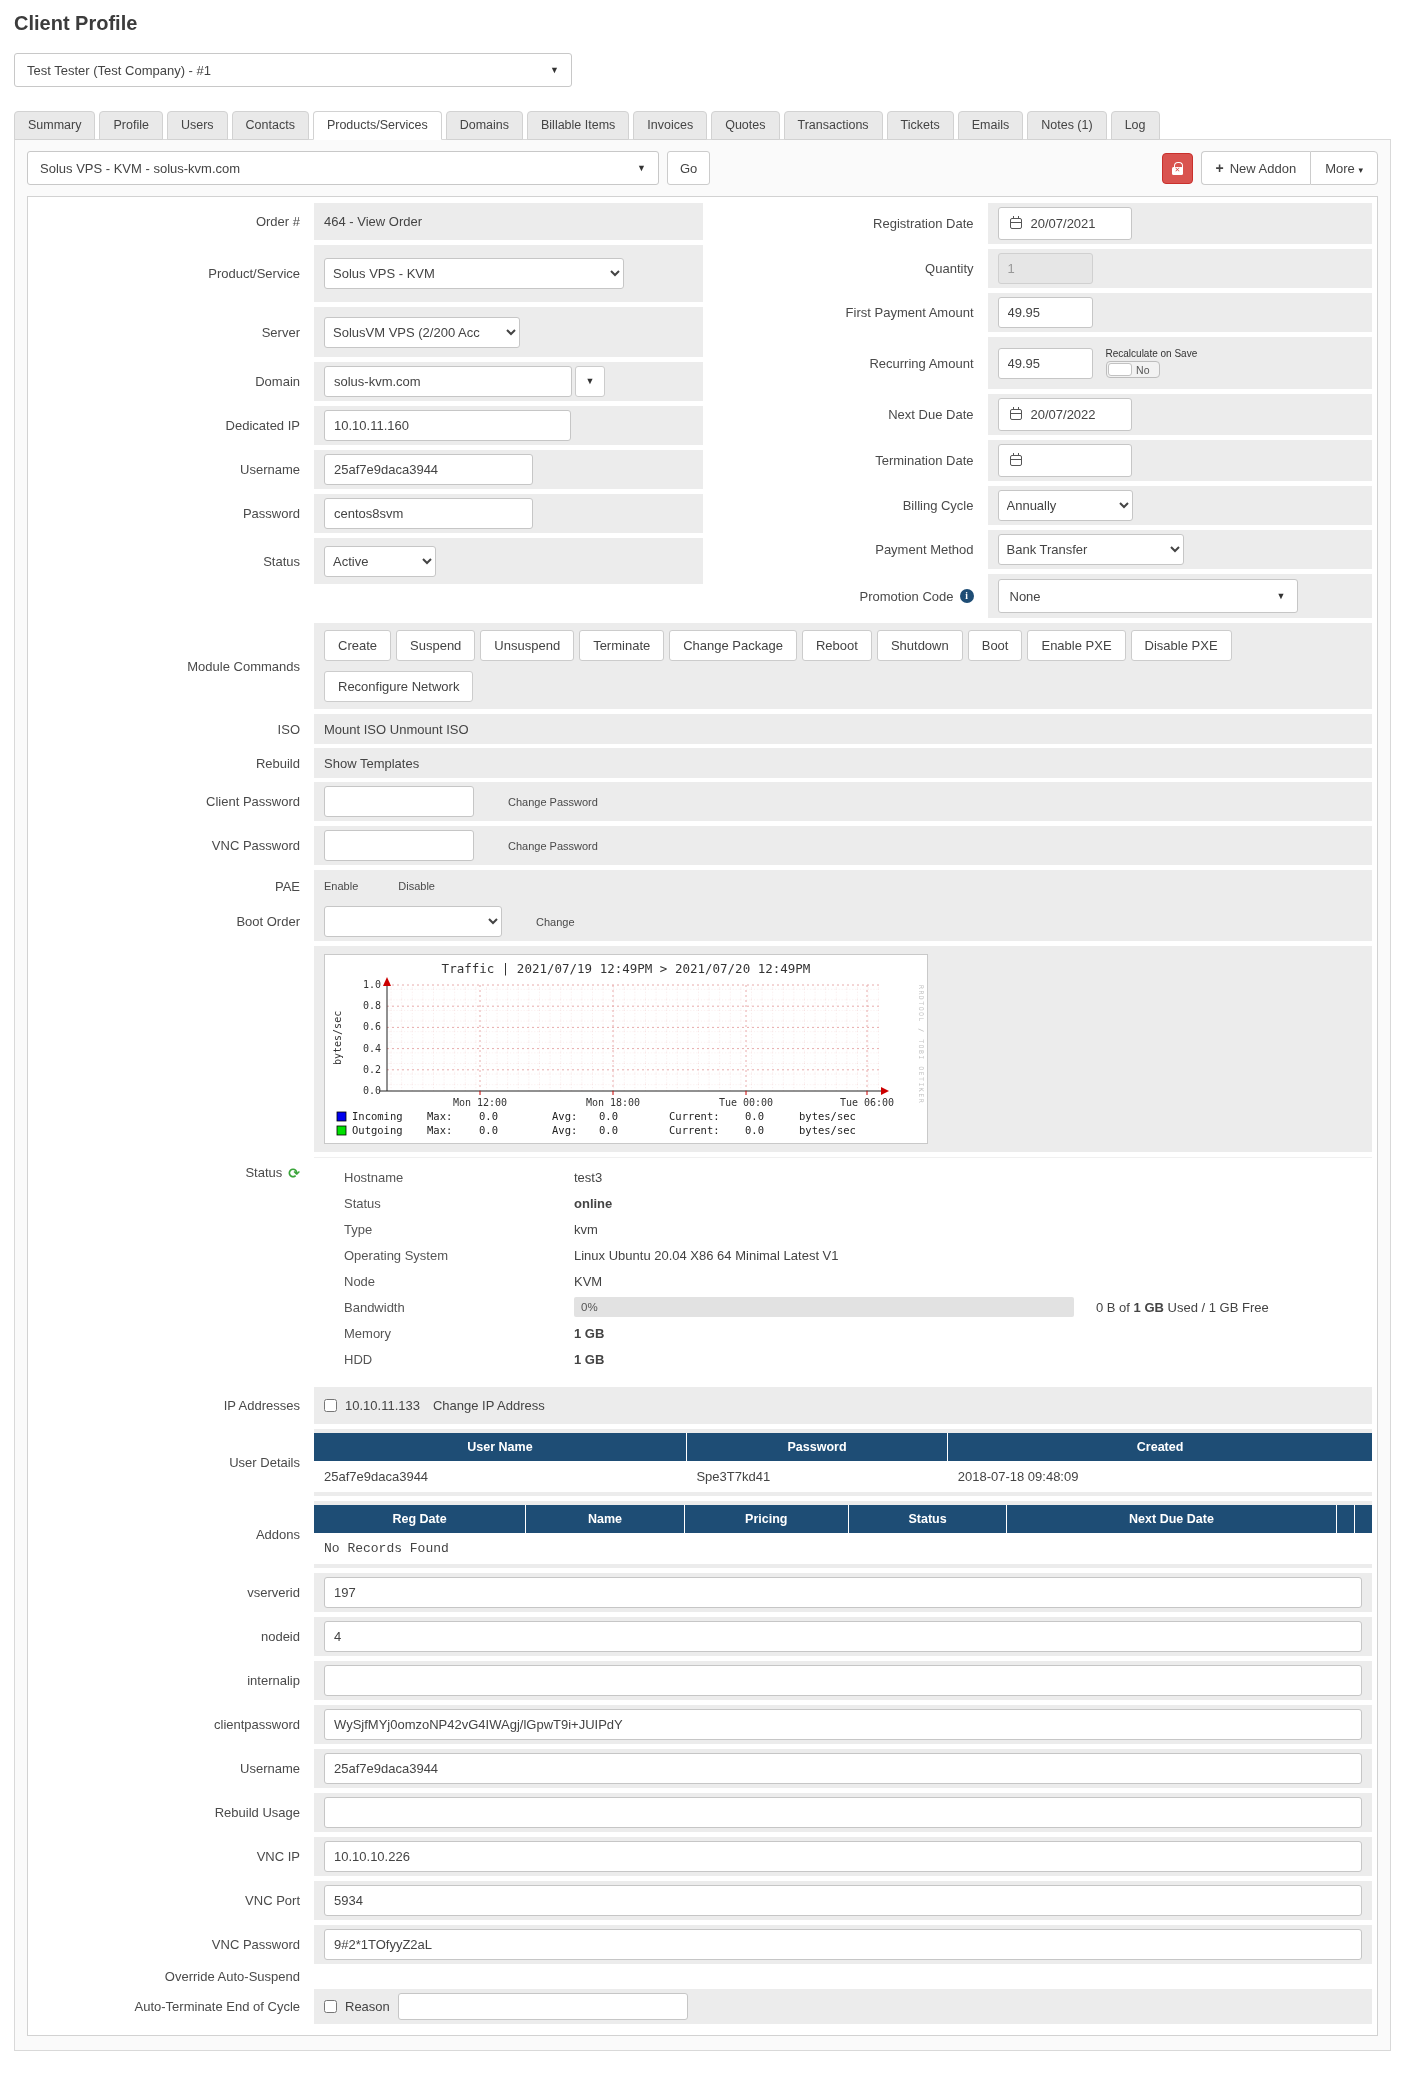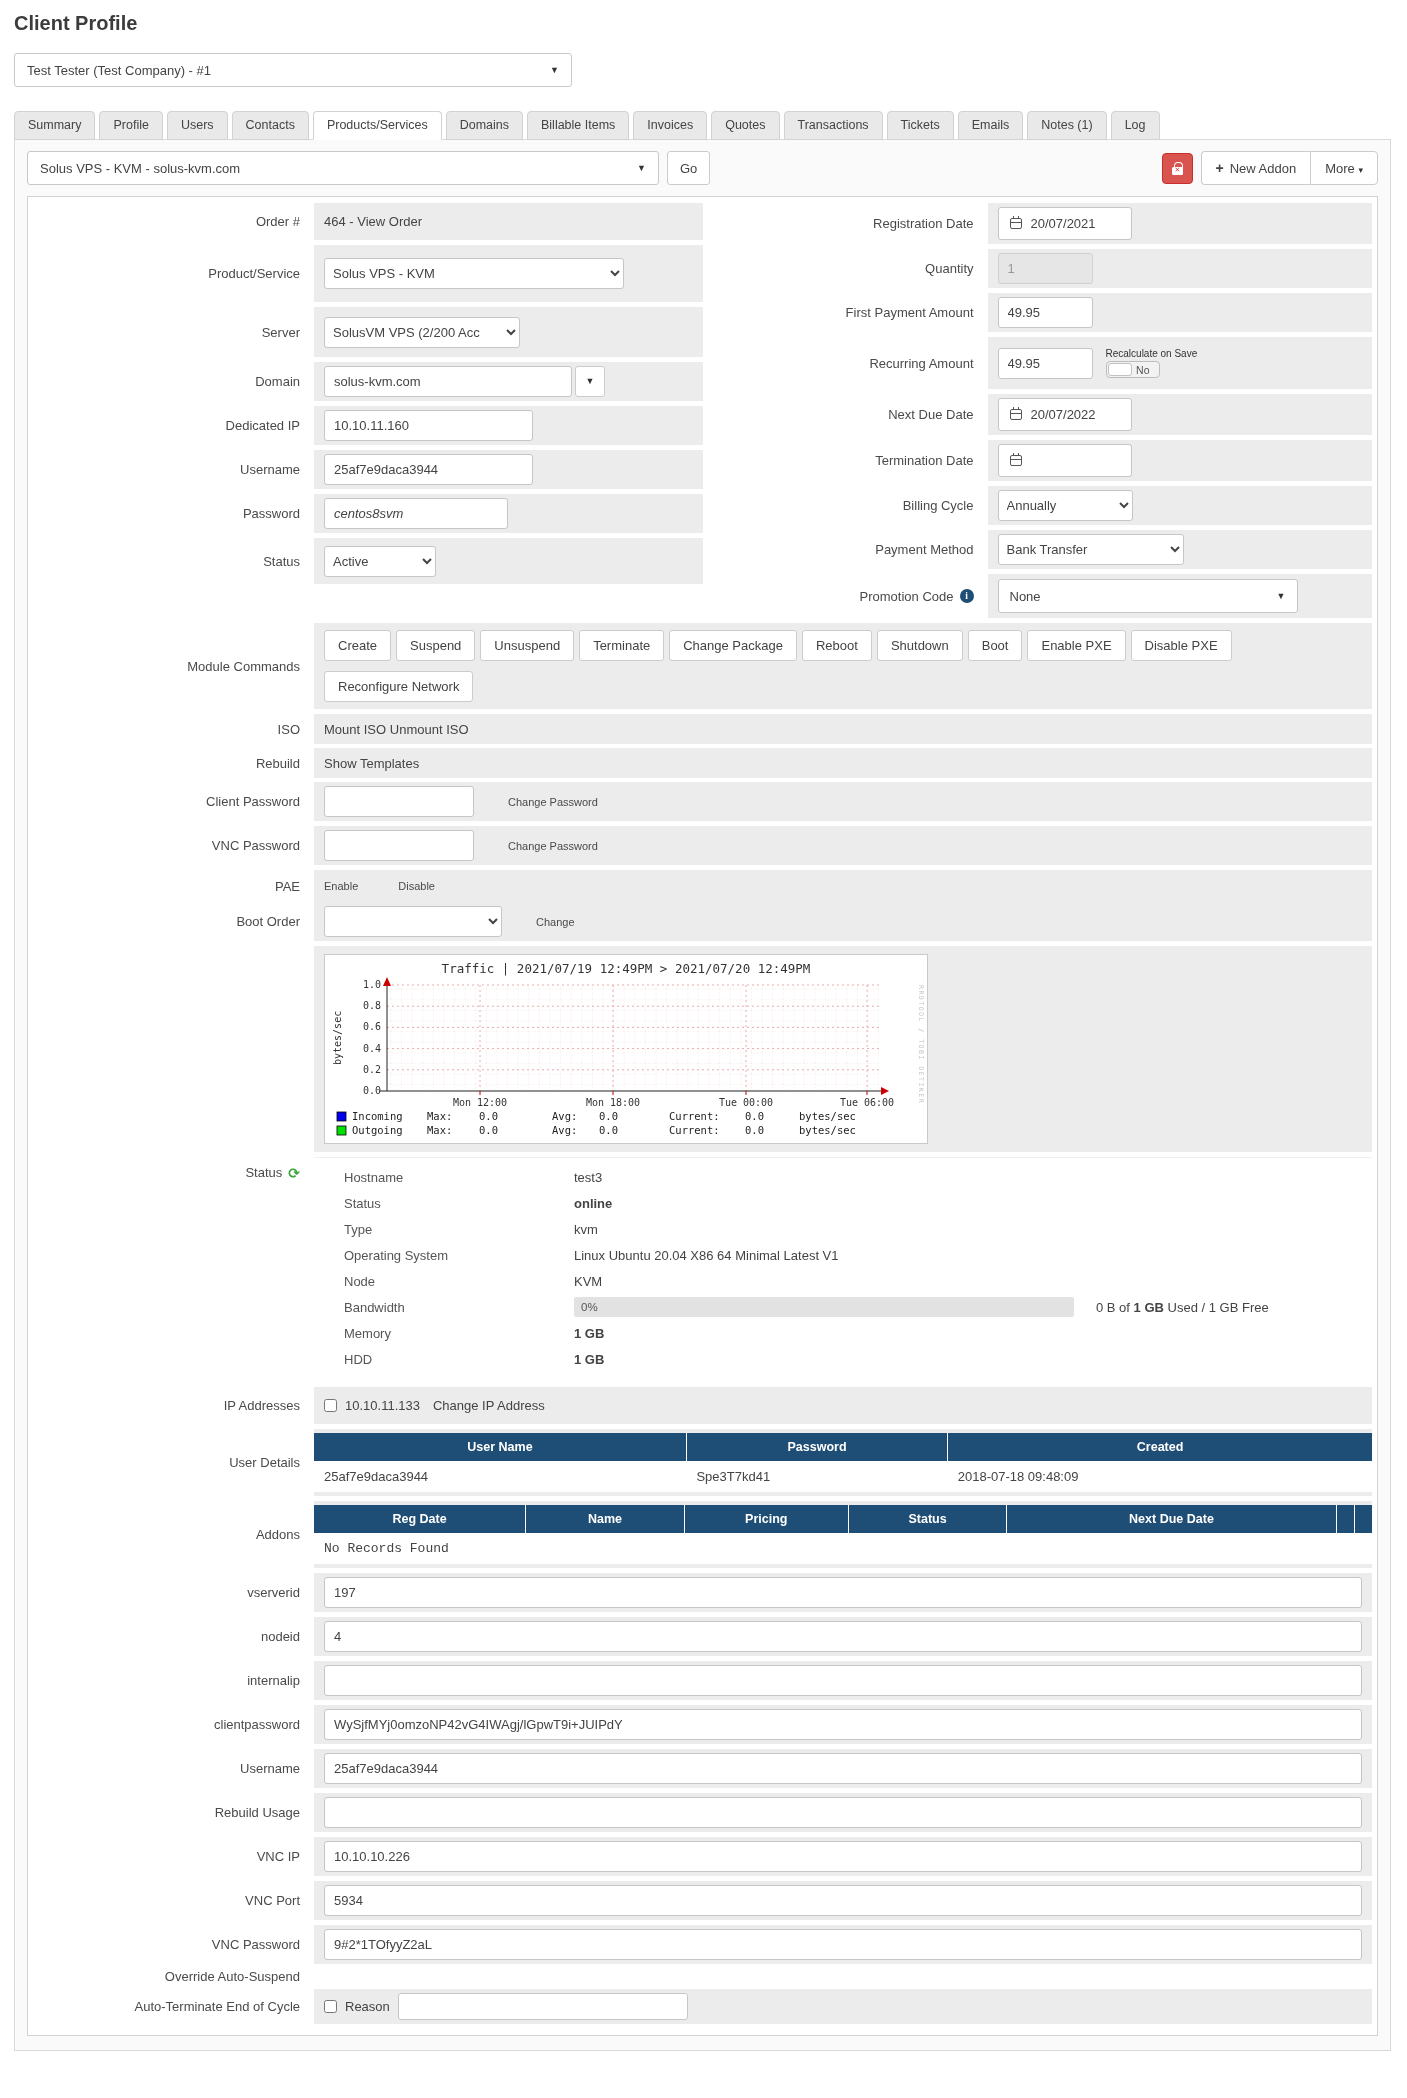--- a/index.html
+++ b/index.html
@@ -230,33 +230,33 @@
             <div class="fld">
               <input class="inp" style="width: 248px;" value="solus-kvm.com">
               <button class="btn domain-toggle">
                   <span class="caret">▼</span>
                 </button>
             </div>
           </div>
           <div class="frow">
             <div class="lbl">Dedicated IP</div>
             <div class="fld">
-                <input class="inp" style="width: 209px;" value="10.10.11.160">
+                <input class="inp" style="width: 247px;" value="10.10.11.160">
               </div>
           </div>
           <div class="frow">
             <div class="lbl">Username</div>
             <div class="fld">
                 <input class="inp" style="width: 209px;" value="25af7e9daca3944">
               </div>
           </div>
           <div class="frow">
             <div class="lbl">Password</div>
             <div class="fld">
-                <input class="inp" type="text" style="width: 184px; font-style: italic;" value="centos8svm">
+                <input class="inp" type="text" style="width: 209px;" value="centos8svm">
               </div>
           </div>
           <div class="frow h46">
             <div class="lbl">Status</div>
             <div class="fld">
               <select class="inp" style="width:112px">
                 <option>Active</option>
               </select>
             </div>
           </div>

